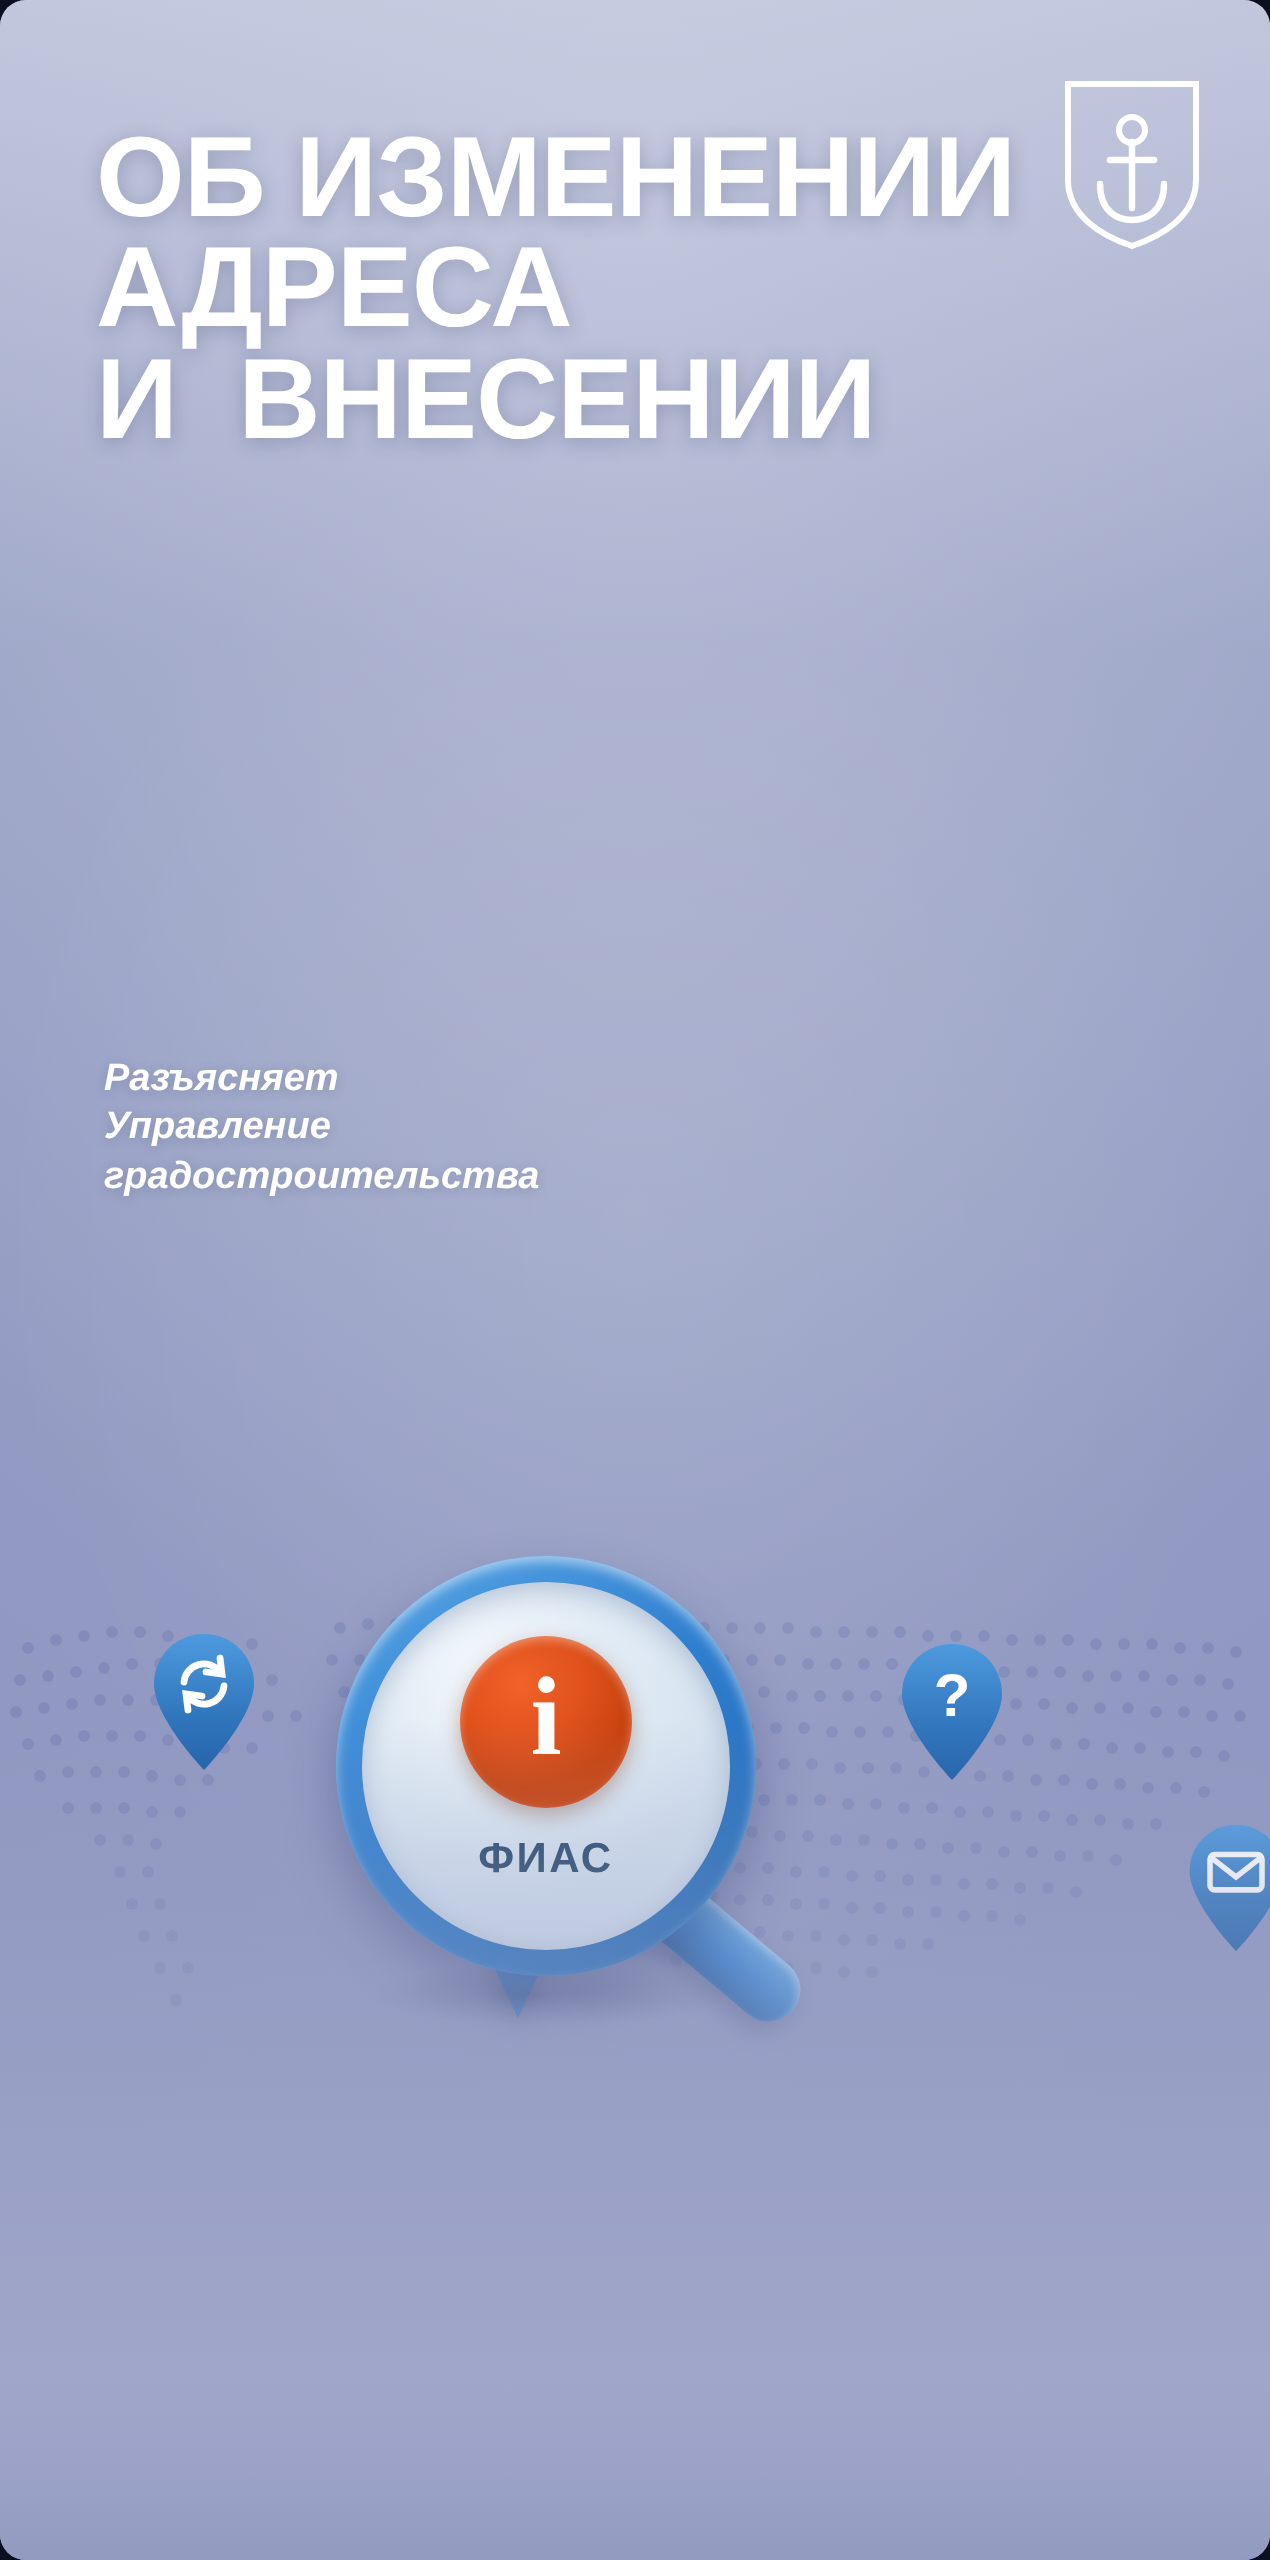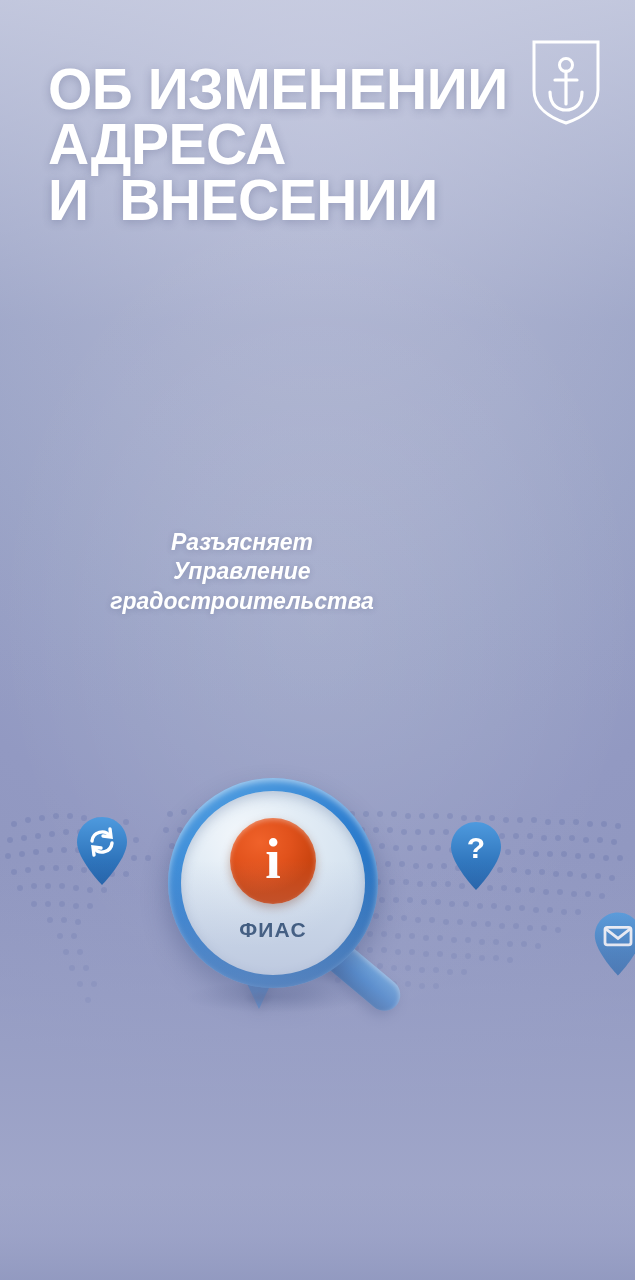--- a/index.html
+++ b/index.html
@@ -9,20 +9,21 @@
   }
   .poster {
     position: relative;
     width: 635px;
     height: 1280px;
     overflow: hidden;
     font-family: "Liberation Sans", sans-serif;
     background:
       radial-gradient(120% 80% at 50% 8%, #b9bed8 0%, #a8afcd 30%, #9aa3c6 55%, #9299c2 75%, #8f96bf 100%);
     color: #ffffff;
+    border-radius: 13px;
     -webkit-font-smoothing: antialiased;
   }
   
   .wash-top {
     position: absolute;
     left: 0; right: 0; top: 0;
     height: 720px;
     background: linear-gradient(180deg, rgba(205,209,228,.75) 0%, rgba(168,175,207,.25) 45%, rgba(150,158,196,0) 100%);
     pointer-events: none;
   }
@@ -70,25 +71,24 @@
   }
 
   
   .subtitle {
     position: absolute;
     top: 528px;
     left: 52px;
     width: 380px;
     font-style: italic;
     font-weight: 700;
-    font-size: 23px;
+    font-size: 19px;
     line-height: 1.28;
     color: #ffffff;
     text-shadow: 0 1px 6px rgba(40,48,90,.20);
-    text-align: center;
   }
   .subtitle .l { display: block; white-space: pre; }
 
   
   .map {
     position: absolute;
     left: 0;
     top: 770px;
     width: 635px;
     height: 300px;

